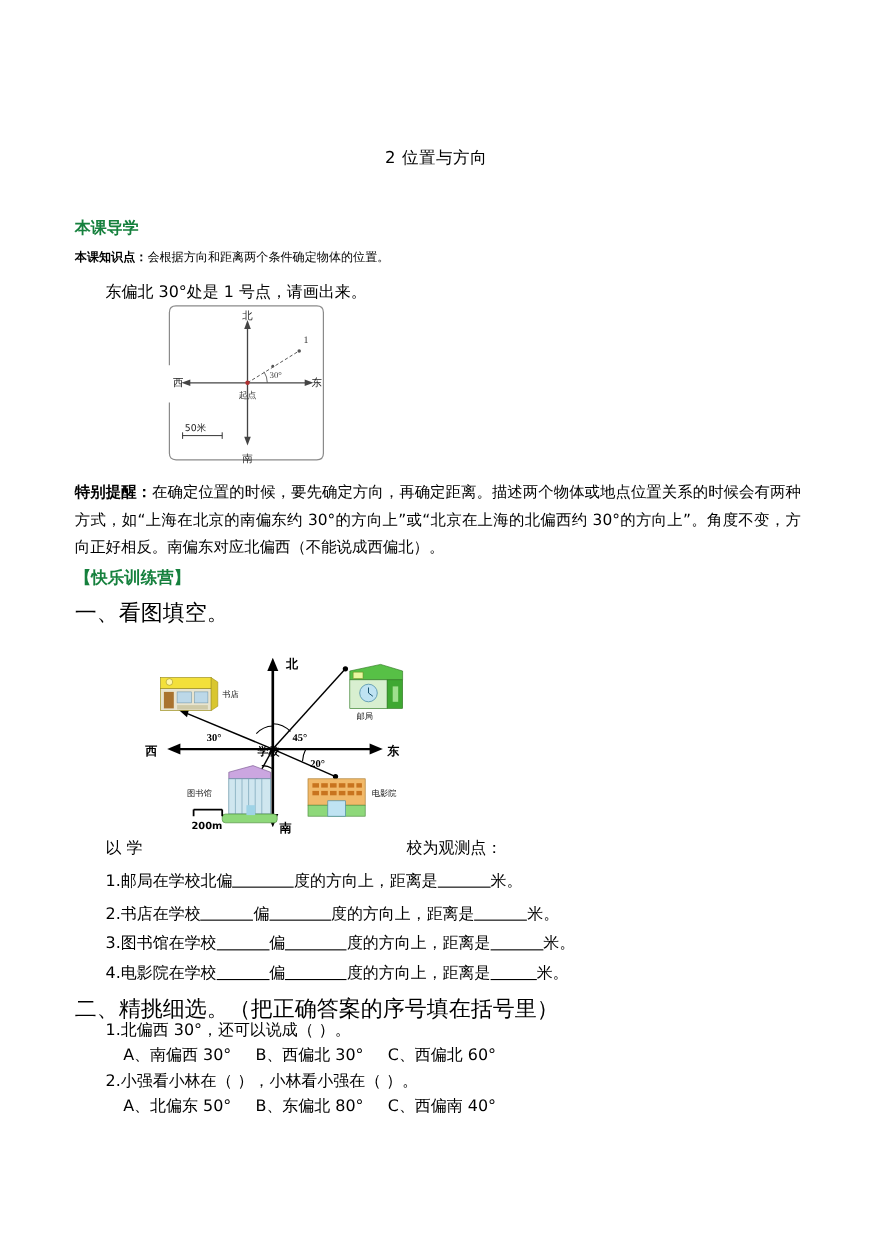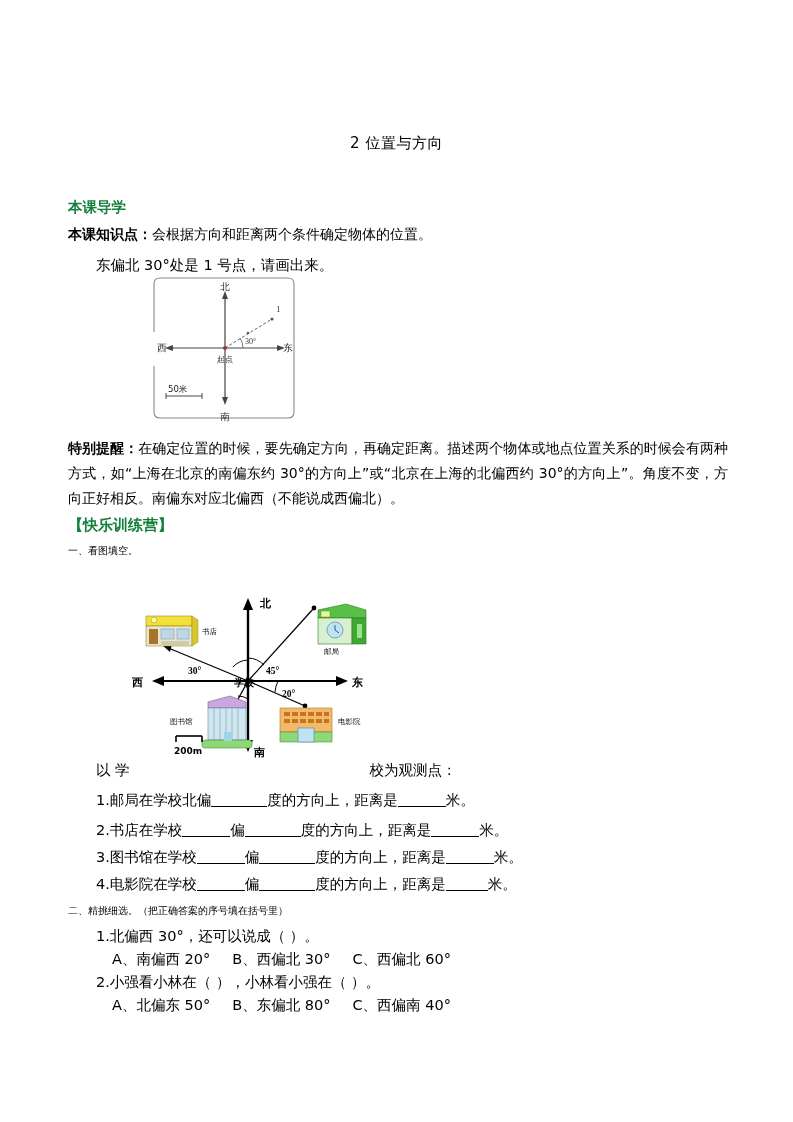--- a/index.html
+++ b/index.html
@@ -44,21 +44,21 @@
     color: #15803d;
     font-weight: bold;
     font-size: 14.5px;
   }
   .sec-guide { top: 182px; }
   .sec-camp  { top: 500px; font-size: 15px; }
 
   .body-line {
     position: absolute;
     left: 68px;
-    font-size: 14px;
+    font-size: 11px;
     line-height: 20px;
   }
   .kp { top: 208px; }
   .kp b { font-weight: bold; }
 
   .indent-line {
     position: absolute;
     left: 96px;
     font-size: 14.5px;
   }
@@ -71,21 +71,21 @@
     width: 660px;
     font-size: 14px;
     line-height: 25px;
     text-align: justify;
   }
   .tip-block b { font-weight: bold; }
 
   .list-line {
     position: absolute;
     left: 68px;
-    font-size: 10px;
+    font-size: 20px;
   }
   .l-1 { top: 528px; }
 
   .q-line {
     position: absolute;
     left: 96px;
     font-size: 14.5px;
     white-space: nowrap;
   }
   .blank {
@@ -302,18 +302,18 @@
 
   <div class="q-line fib2 cn"><span>2.</span><span>书店在学校</span><span class="blank b-mid"></span><span>偏</span><span class="blank b-long"></span><span>度的方向上，距离是</span><span class="blank b-mid"></span><span>米。</span></div>
 
   <div class="q-line fib3 cn"><span>3.</span><span>图书馆在学校</span><span class="blank b-mid"></span><span>偏</span><span class="blank b-long"></span><span>度的方向上，距离是</span><span class="blank b-mid"></span><span>米。</span></div>
 
   <div class="q-line fib4 cn"><span>4.</span><span>电影院在学校</span><span class="blank b-mid"></span><span>偏</span><span class="blank b-long"></span><span>度的方向上，距离是</span><span class="blank b-short"></span><span>米。</span></div>
 
   <div class="list-line sec2-head cn">二、精挑细选。（把正确答案的序号填在括号里）</div>
 
   <div class="mc-q mcq1 cn">1.北偏西 30°，还可以说成（      ）。</div>
-  <div class="mc-opt mco1 cn"><span>A、南偏西 20°</span><span class="sp"></span><span>B、西偏北 30°</span><span class="sp"></span><span>C、西偏北 60°</span></div>
+  <div class="mc-opt mco1 cn"><span>A、南偏西 30°</span><span class="sp"></span><span>B、西偏北 30°</span><span class="sp"></span><span>C、西偏北 60°</span></div>
 
   <div class="mc-q mcq2 cn">2.小强看小林在（    ），小林看小强在（      ）。</div>
   <div class="mc-opt mco2 cn"><span>A、北偏东 50°</span><span class="sp"></span><span>B、东偏北 80°</span><span class="sp"></span><span>C、西偏南 40°</span></div>
 
 </div>
 
 </body></html>

